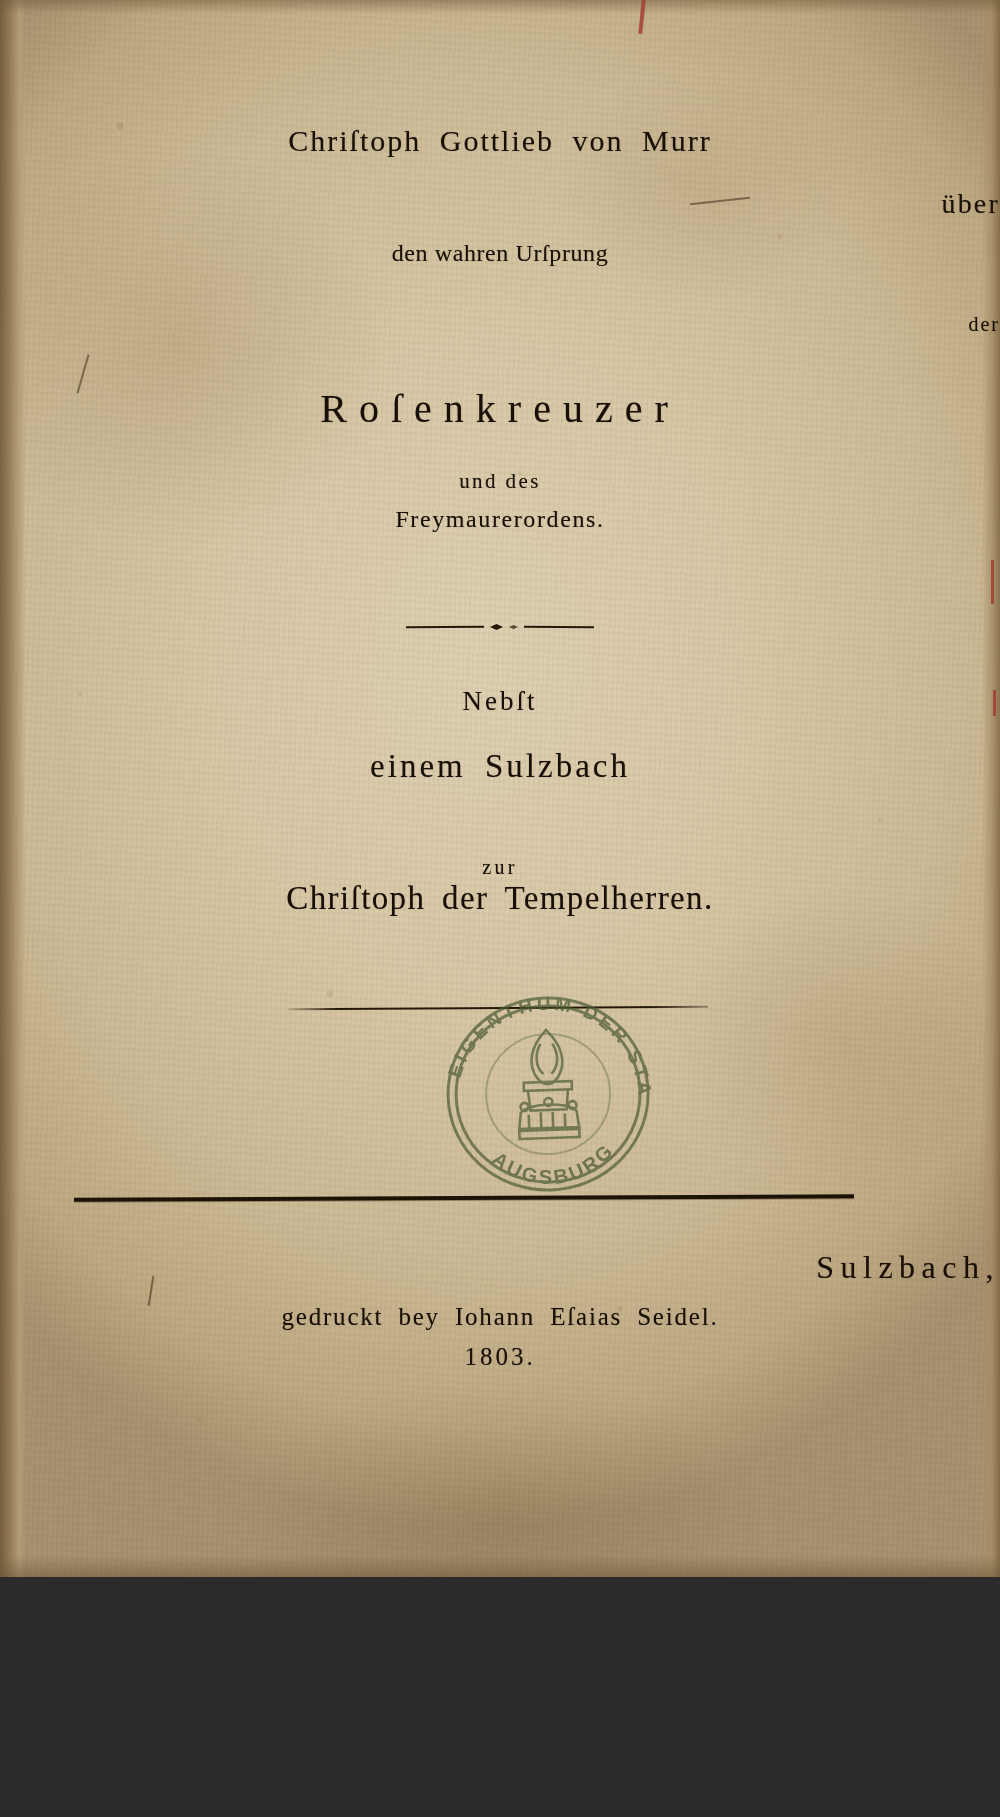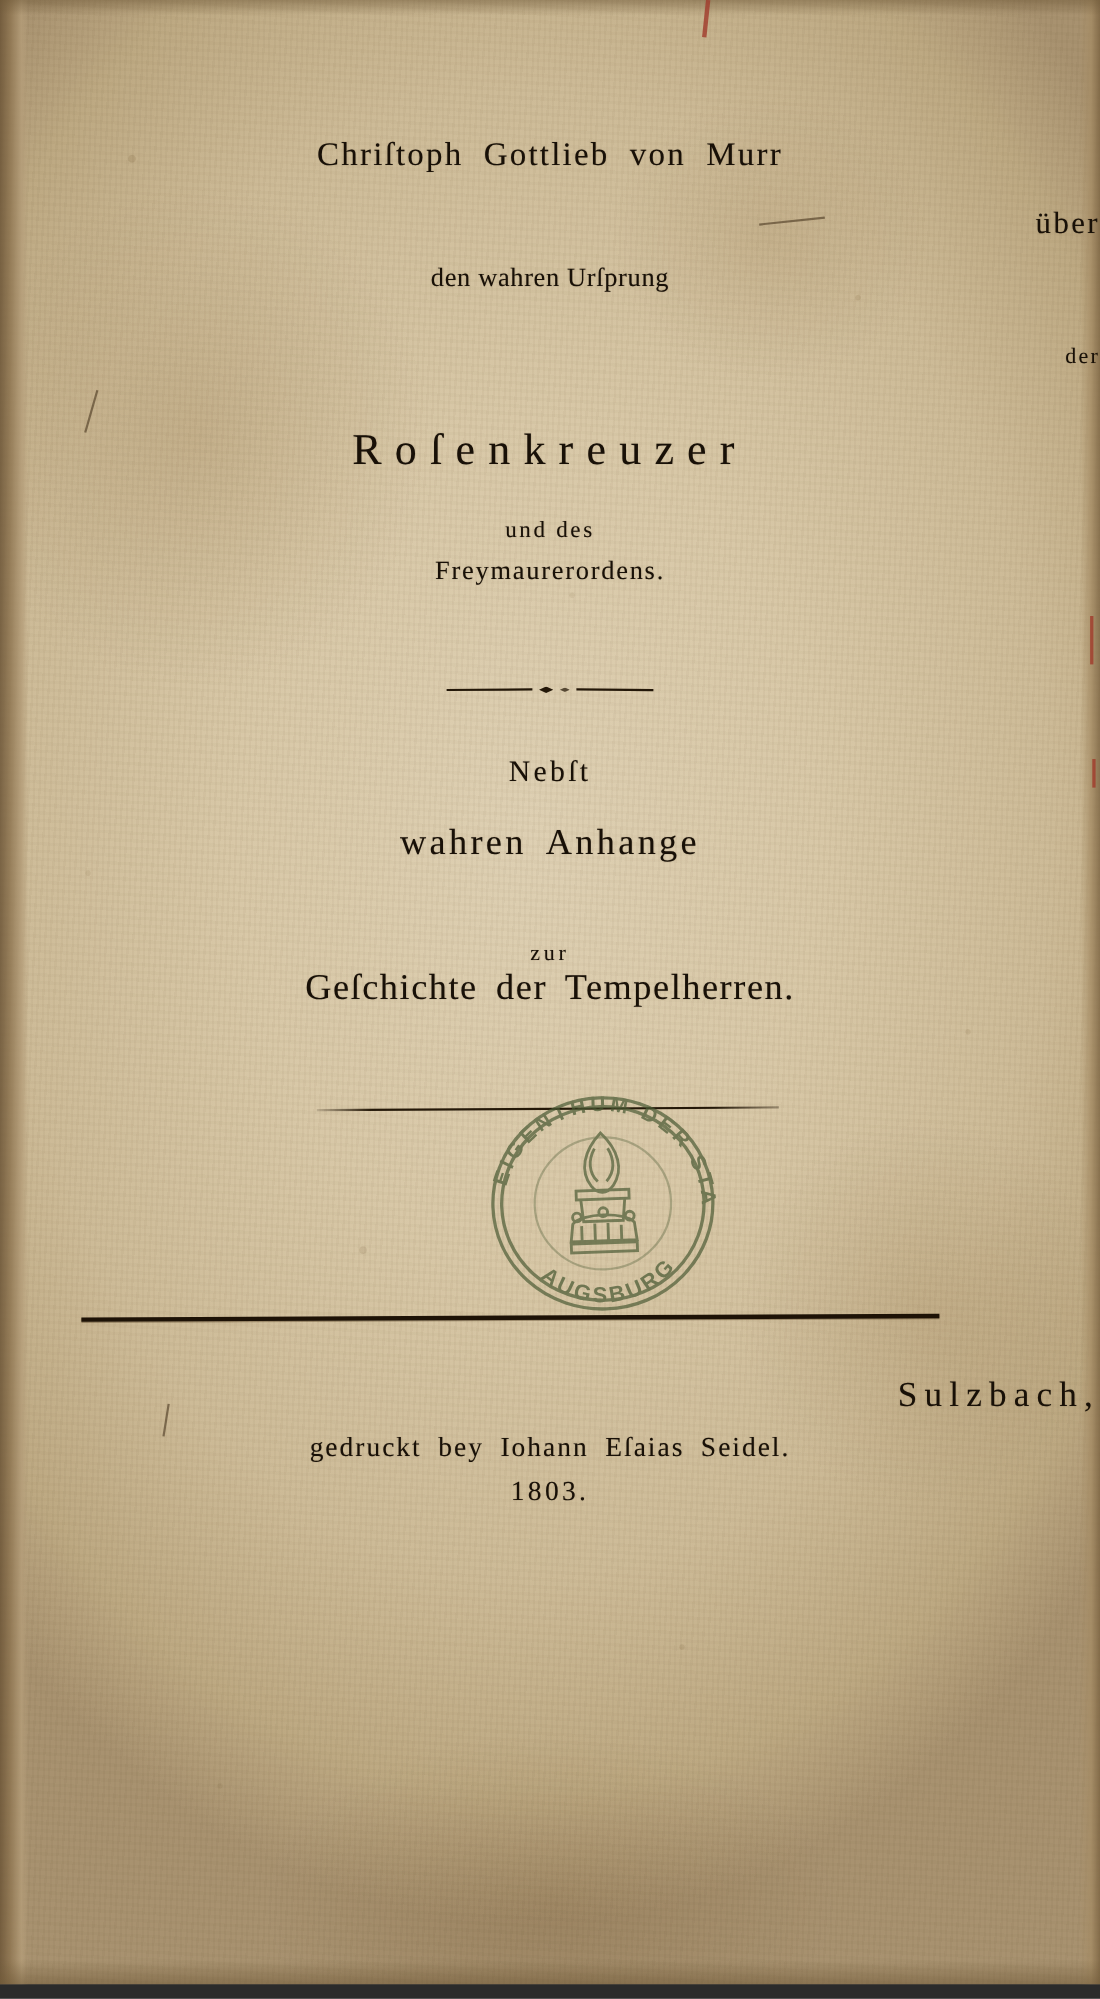--- a/index.html
+++ b/index.html
@@ -3,21 +3,21 @@
 <meta charset="utf-8">
 <style>
   html, body {
     margin: 0;
     padding: 0;
     background: #2b2b2b;
   }
   .page {
     position: relative;
     width: 1000px;
-    height: 1804px;
+    height: 1577px;
     overflow: hidden;
     background:
       radial-gradient(ellipse 70% 55% at 48% 42%, #ded0b4 0%, #d8c8a8 38%, #cdbb98 68%, #bda983 88%, #a89270 100%);
     font-family: "Liberation Serif", serif;
     color: #1a1208;
   }
   
   .grain, .grain2, .grain3 {
     position: absolute;
     inset: 0;
@@ -205,23 +205,23 @@
     <div class="ln l-freym">Freymaurerordens.</div>
 
     <div class="orn">
       <span class="bar"></span>
       <span class="dia"></span>
       <span class="dot"></span>
       <span class="bar r"></span>
     </div>
 
     <div class="ln l-nebst">Nebſt</div>
-    <div class="ln l-anhange">wahren Anhange</div>
+    <div class="ln l-anhange">einem Sulzbach</div>
     <div class="ln l-zur">zur</div>
-    <div class="ln l-gesch">Geſchichte der Tempelherren.</div>
+    <div class="ln l-gesch">Chriſtoph der Tempelherren.</div>
   </div>
 
   <div class="rule-thin"></div>
 
   <div class="stamp">
     <svg viewBox="0 0 232 212" xmlns="http://www.w3.org/2000/svg">
       <defs>
         <path id="arcTop" d="M 26,112 A 90,88 0 0 1 206,112"></path>
         <path id="arcBot" d="M 34,118 A 82,80 0 0 0 198,118"></path>
       </defs>

